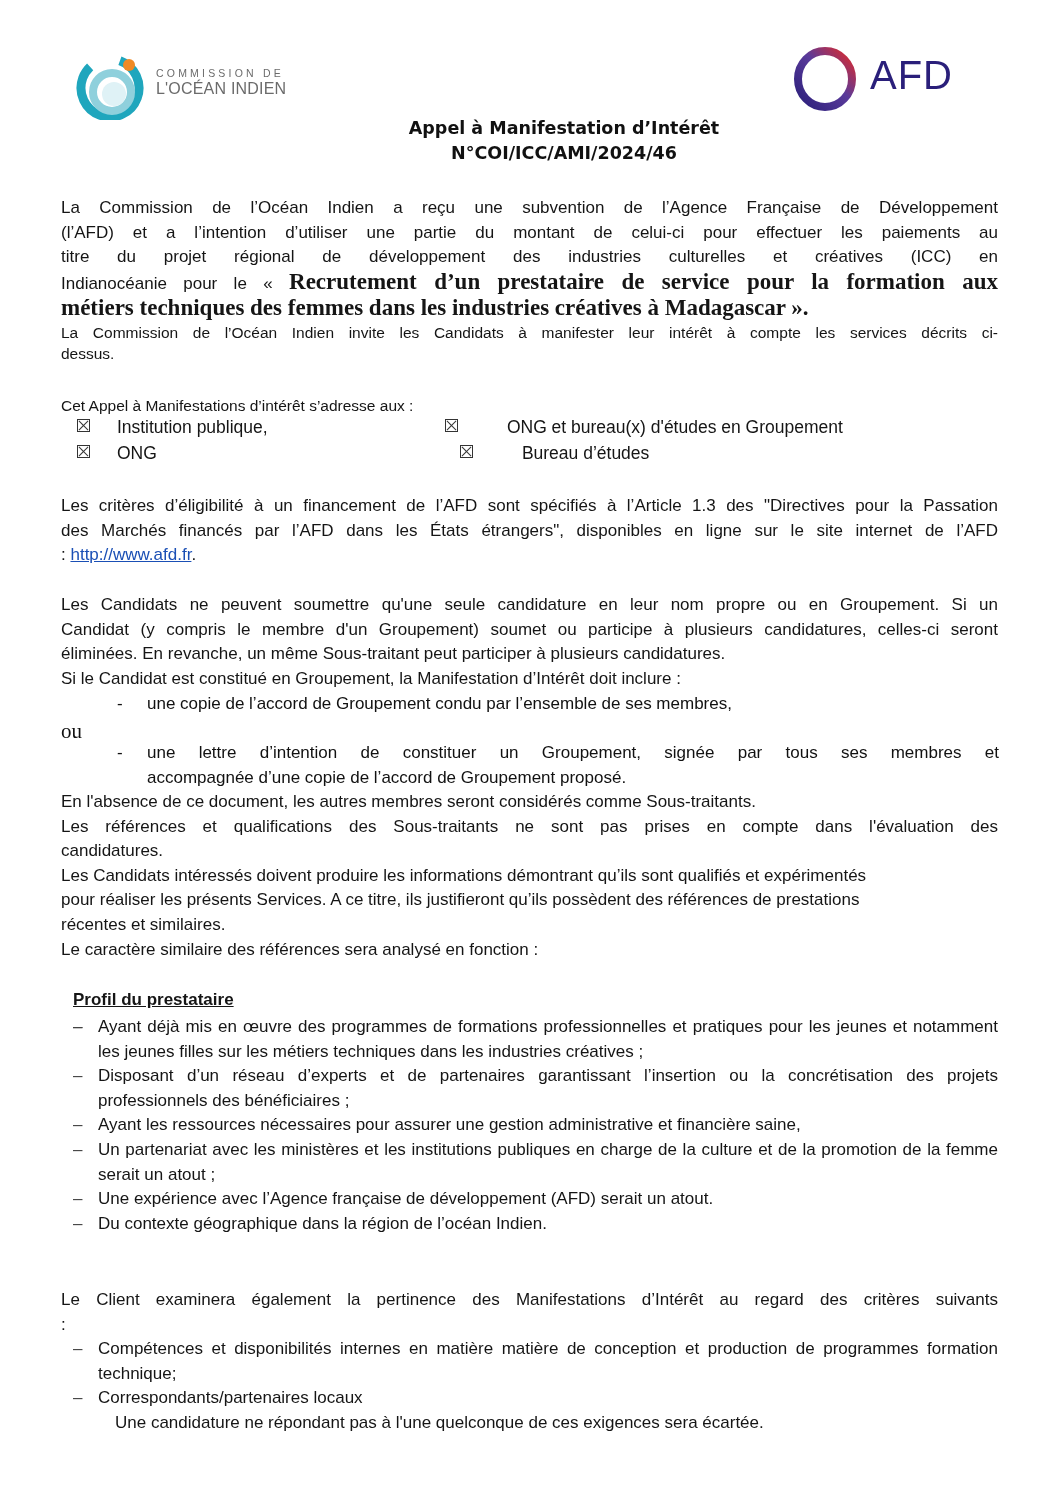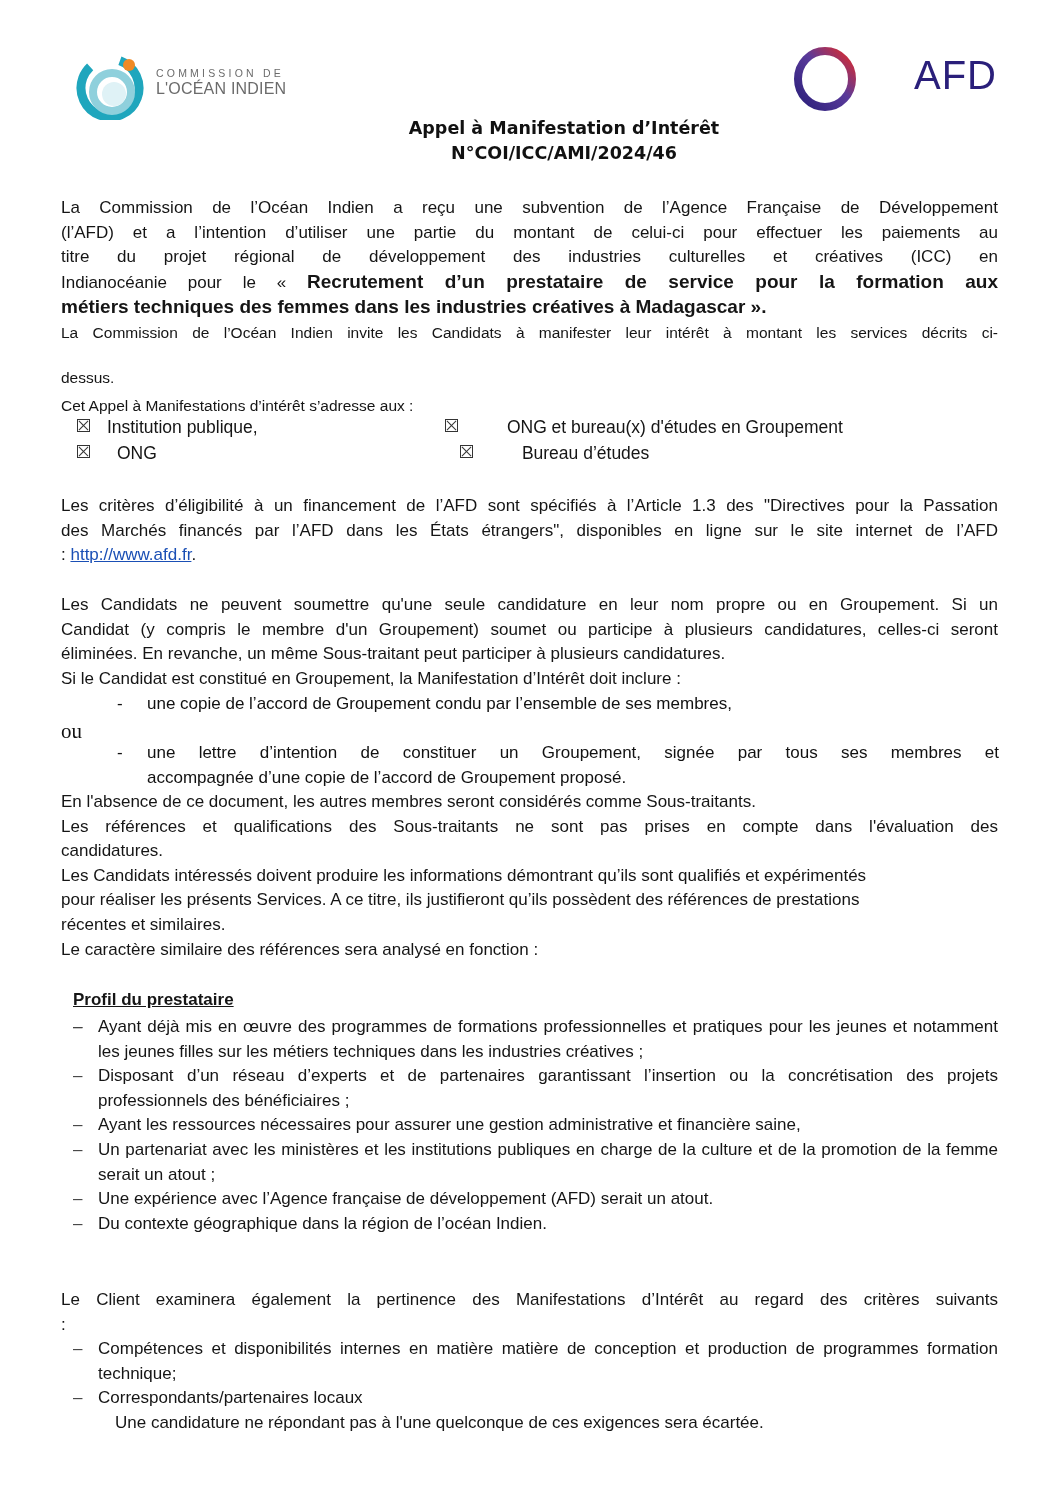--- a/index.html
+++ b/index.html
@@ -11,33 +11,33 @@
   .logo-coi { position: absolute; left: 74px; top: 50px; width: 220px; height: 70px; }
   .logo-coi svg { position: absolute; left: 0; top: 0; }
   .coi-text { position: absolute; left: 82px; top: 18px; color: #6b6b6b;
               font-family: "Liberation Sans", sans-serif; line-height: 1; }
   .coi-l1 { font-size: 10.5px; letter-spacing: 3.2px; }
   .coi-l2 { font-size: 16px; letter-spacing: 0.2px; margin-top: 2px; }
 
   .logo-afd { position: absolute; left: 792px; top: 46px; width: 180px; height: 66px; }
   .logo-afd svg { position: absolute; left: 0; top: 0; }
   .afd-text { position: absolute; left: 78px; top: 9px; font-family: "Liberation Sans", sans-serif;
-              font-size: 40px; color: #2a1f7a; letter-spacing: 1px; line-height: 1; margin-left: 44px; }
+              font-size: 40px; color: #2a1f7a; letter-spacing: 1px; line-height: 1; }
 
   
   .title { position: absolute; left: 0; width: 1058px; top: 116px; text-align: center;
            font-family: "DejaVu Sans", sans-serif; font-weight: bold; font-size: 17.5px;
            line-height: 25px; color: #111; padding-left: 35px; }
 
   
   .txt { position: absolute; left: 61px; width: 937px; font-family: "Liberation Sans", sans-serif;
          font-size: 17px; line-height: 24.6px; color: #151515; }
   .just { text-align: justify; text-align-last: left; }
   .jl { text-align: justify; text-align-last: justify; display: block; }
-  .bold-lg { font-family: Liberation Sans, sans-serif; font-weight: bold; font-size: 19px; }
+  .bold-lg { font-family: Liberation Serif, serif; font-weight: bold; font-size: 23px; }
   .small { font-size: 15.5px; line-height: 21px; }
   a.link { color: #1a4fb5; text-decoration: underline; }
 
   .check-row { position: absolute; left: 77px; font-family: "Liberation Sans", sans-serif;
                font-size: 17.5px; line-height: 25px; color: #151515; }
   .chk { display: inline-block; width: 11px; height: 11px; border: 1px solid #333; position: relative;
          vertical-align: 1px; }
   .chk::before, .chk::after { content: ""; position: absolute; left: 5px; top: -1px; width: 1px; height: 13px;
          background: #333; }
   .chk::before { transform: rotate(45deg); }
@@ -96,28 +96,28 @@
   </div>
 
   <div class="txt" style="top:196px;">
     <span class="jl">La Commission de l’Océan Indien a reçu une subvention de l’Agence Française de Développement</span>
     <span class="jl">(l’AFD) et a l’intention d’utiliser une partie du montant de celui-ci pour effectuer les paiements au</span>
     <span class="jl">titre du projet régional de développement des industries culturelles et créatives (ICC) en</span>
     <span class="jl"><span>Indianocéanie pour le « </span><span class="bold-lg">Recrutement d’un prestataire de service pour la formation aux</span></span>
     <span style="display:block;"><span class="bold-lg">métiers techniques des femmes dans les industries créatives à Madagascar ».</span></span>
   </div>
   <div class="txt small" style="top:322px;">
-    <span class="jl">La Commission de l’Océan Indien invite les Candidats à manifester leur intérêt à montant les services décrits ci-</span>
-    <span style="display:block;margin-top:24px;">dessus.</span>
+    <span class="jl">La Commission de l’Océan Indien invite les Candidats à manifester leur intérêt à compte les services décrits ci-</span>
+    <span style="display:block;">dessus.</span>
   </div>
 
   <div class="txt small" style="top:395px;">Cet Appel à Manifestations d’intérêt s’adresse aux :</div>
   <div class="check-row" style="top:415px;">
     <span class="chk"></span>
-    <span style="margin-left:12px;">Institution publique,</span>
+    <span style="margin-left:22px;">Institution publique,</span>
   </div>
   <div class="check-row" style="top:415px; left:445px;">
     <span class="chk"></span>
     <span style="margin-left:44px;">ONG et bureau(x) d'études en Groupement</span>
   </div>
   <div class="check-row" style="top:441px;">
     <span class="chk"></span>
     <span style="margin-left:22px;">ONG</span>
   </div>
   <div class="check-row" style="top:441px; left:460px;">

